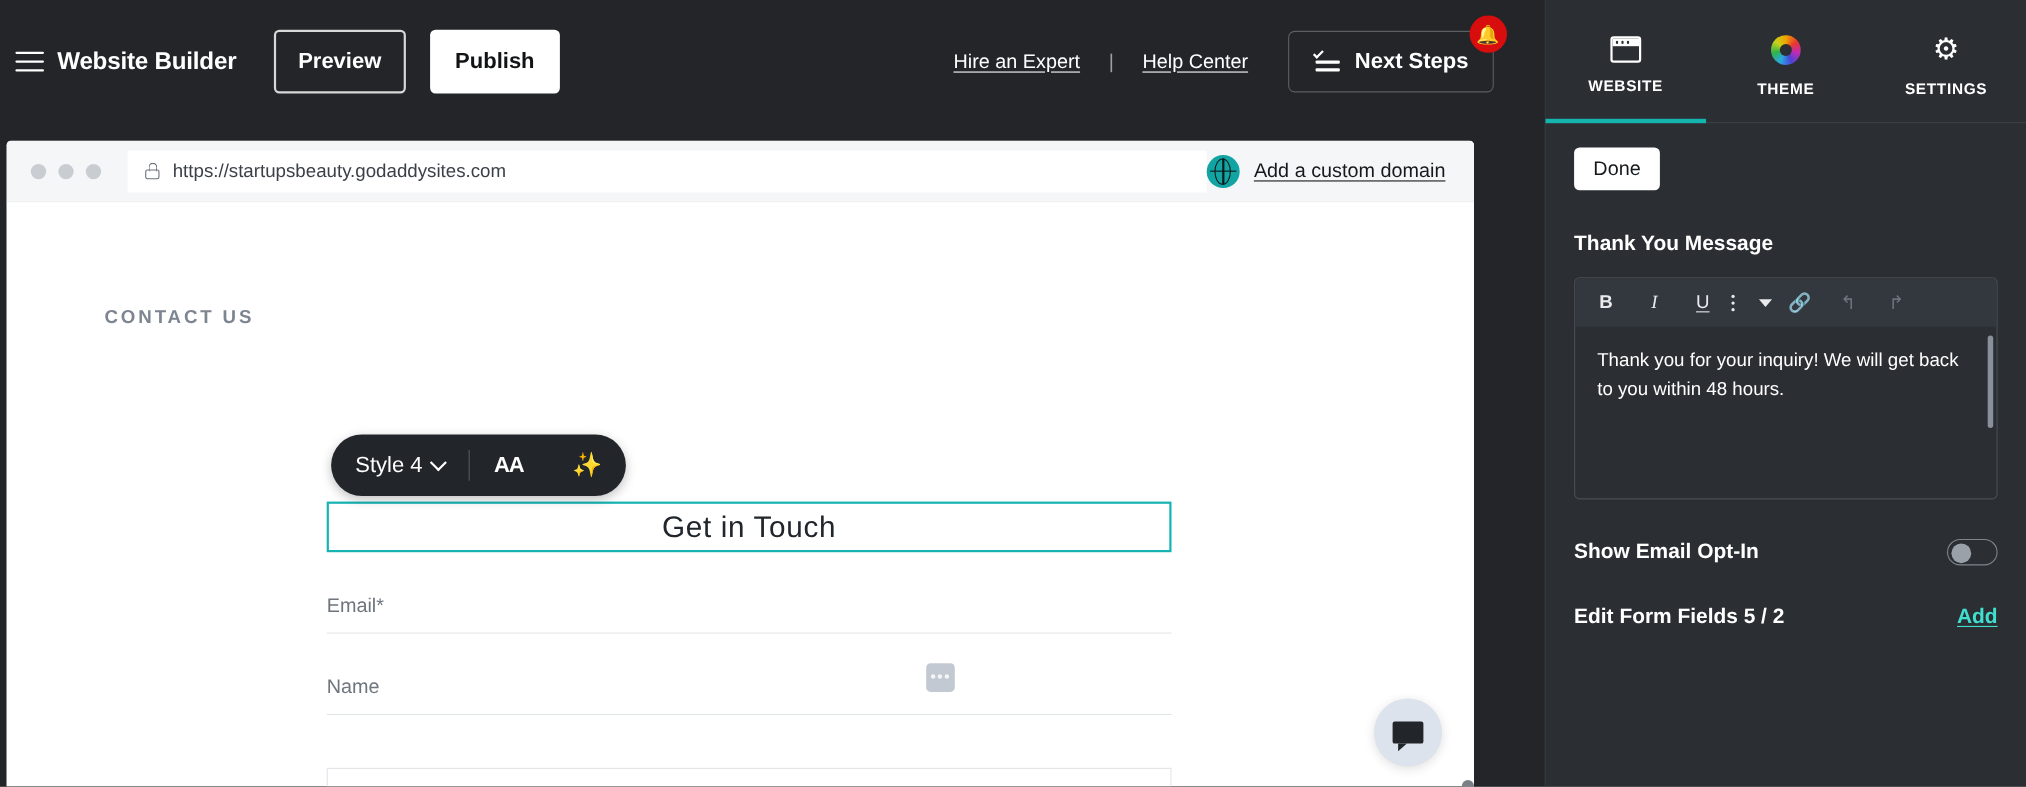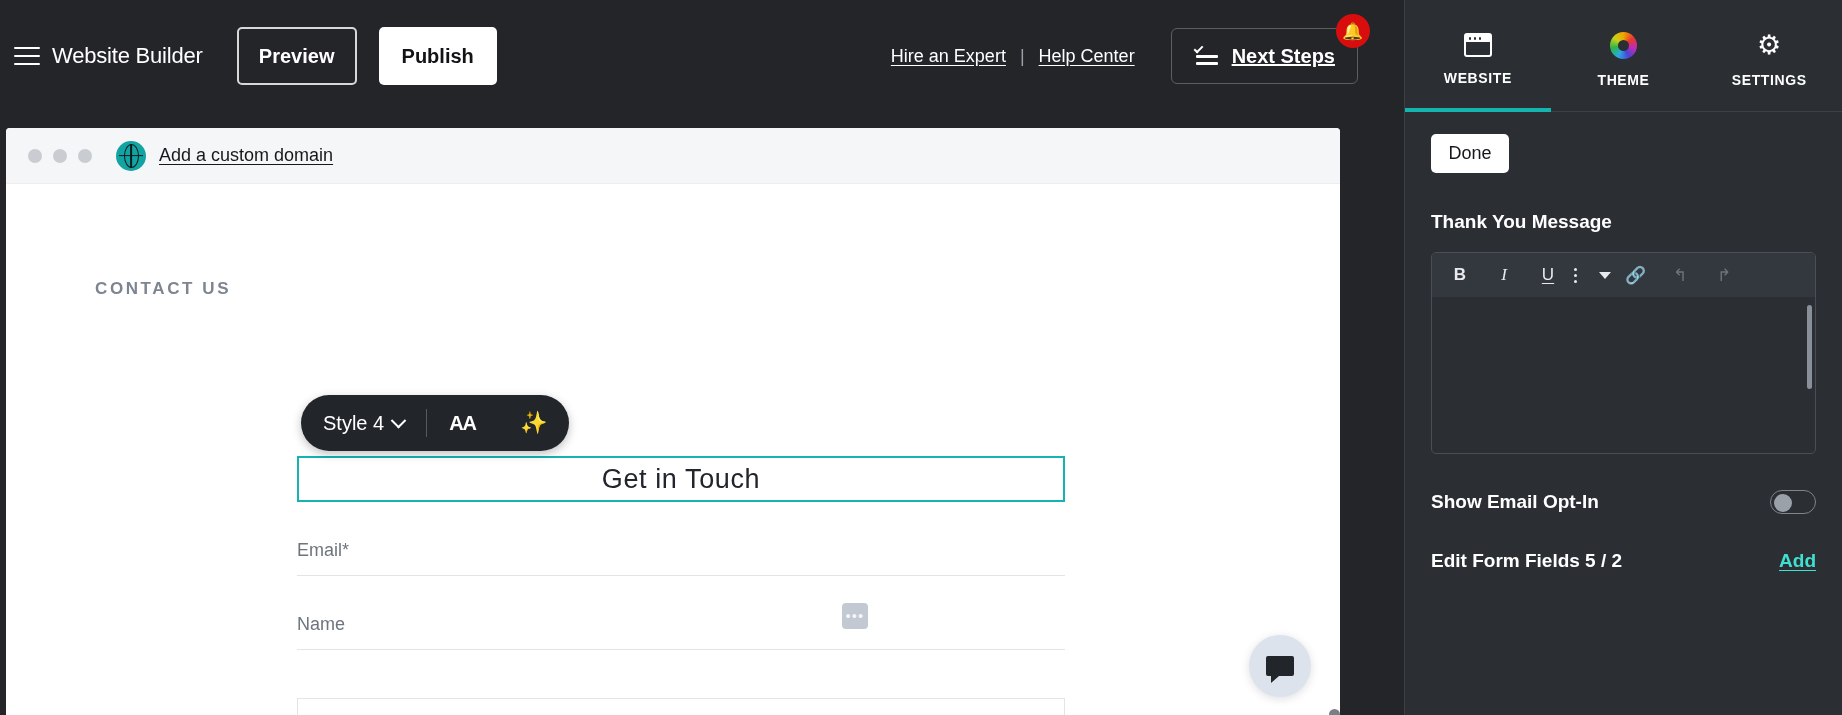--- a/index.html
+++ b/index.html
@@ -29,21 +29,21 @@
     background: #232529;
   }
   .hamburger {
     width: 26px; height: 26px;
     display: flex; flex-direction: column; justify-content: center; gap: 6px;
     cursor: pointer;
     margin-right: 12px;
   }
   .hamburger span { display: block; height: 2px; background: #fff; border-radius: 1px; }
   .brand {
-    color: #ffffff; font-size: 22px; font-weight: normal;
+    color: #ffffff; font-size: 22px; font-weight: bold;
     letter-spacing: -0.2px; white-space: nowrap;
   }
   .btn-preview {
     margin-left: 34px;
     min-width: 120px; height: 58px;
     border: 2px solid #d8d8d8; border-radius: 5px;
     background: #232529; color: #ffffff;
     font-size: 20px; font-weight: bold;
     display: flex; align-items: center; justify-content: center;
     cursor: pointer; padding: 0 18px;
@@ -52,33 +52,33 @@
     margin-left: 22px;
     min-width: 118px; height: 58px;
     border: none; border-radius: 5px;
     background: #ffffff; color: #111314;
     font-size: 20px; font-weight: bold;
     display: flex; align-items: center; justify-content: center;
     cursor: pointer; padding: 0 18px;
   }
   .top-links {
     margin-left: auto;
-    display: flex; align-items: center; gap: 14px;
+    display: flex; align-items: center; gap: 26px;
     color: #ffffff; font-size: 18px;
   }
   .top-links a { color: #ffffff; text-decoration: underline; text-underline-offset: 3px; cursor: pointer; }
   .top-sep { color: #9aa0a6; }
   .next-steps-wrap { position: relative; margin-left: 36px; margin-right: 46px; }
   .btn-next {
     height: 56px; min-width: 180px;
     border: 1px solid #5b5e63; border-radius: 6px;
     background: #232529; color: #ffffff;
     font-size: 20px; font-weight: bold;
     display: flex; align-items: center; justify-content: center; gap: 14px;
-    cursor: pointer; padding: 0 22px; text-decoration: underline;
+    cursor: pointer; padding: 0 22px;
   }
   .checklist-icon { width: 24px; height: 20px; position: relative; flex: 0 0 24px; }
   .checklist-icon i {
     position: absolute; right: 0; height: 2.5px; background: #fff; border-radius: 1px;
   }
   .checklist-icon i:nth-child(1) { top: 2px;  width: 14px; }
   .checklist-icon i:nth-child(2) { top: 9px;  width: 22px; }
   .checklist-icon i:nth-child(3) { top: 16px; width: 22px; }
   .checklist-icon .tick {
     position: absolute; left: 0; top: 0px; width: 9px; height: 5px;
@@ -375,20 +375,27 @@
         </div>
       </div>
     </div>
 
     <div class="browser">
       <div class="browser-chrome">
         <div class="dots">
           <span></span>
           <span></span>
           <span></span>
+        </div>
+        <div class="urlbar">
+          <span class="lock">
+            <span class="shackle"></span>
+              <span class="body"></span>
+          </span>
+          <span>https://startupsbeauty.godaddysites.com</span>
         </div>
         <div class="custom-domain">
           <span class="globe-icon">
             <span class="globe-ell"></span>
           </span>
           <span class="cd-label">Add a custom domain</span>
         </div>
       </div>
 
       <div class="site">
@@ -486,20 +493,21 @@
             <span>🔗</span>
           </div>
           <div class="tb-btn disabled">
             <span>↰</span>
           </div>
           <div class="tb-btn disabled">
             <span>↱</span>
           </div>
         </div>
         <div class="editor-area">
+          <span>Thank you for your inquiry! We will get back to you within 48 hours.</span>
           <span class="editor-scroll"></span>
         </div>
       </div>
 
       <div class="panel-row">
         <span class="row-label">Show Email Opt-In</span>
         <span class="toggle">
           <span class="knob"></span>
         </span>
       </div>

